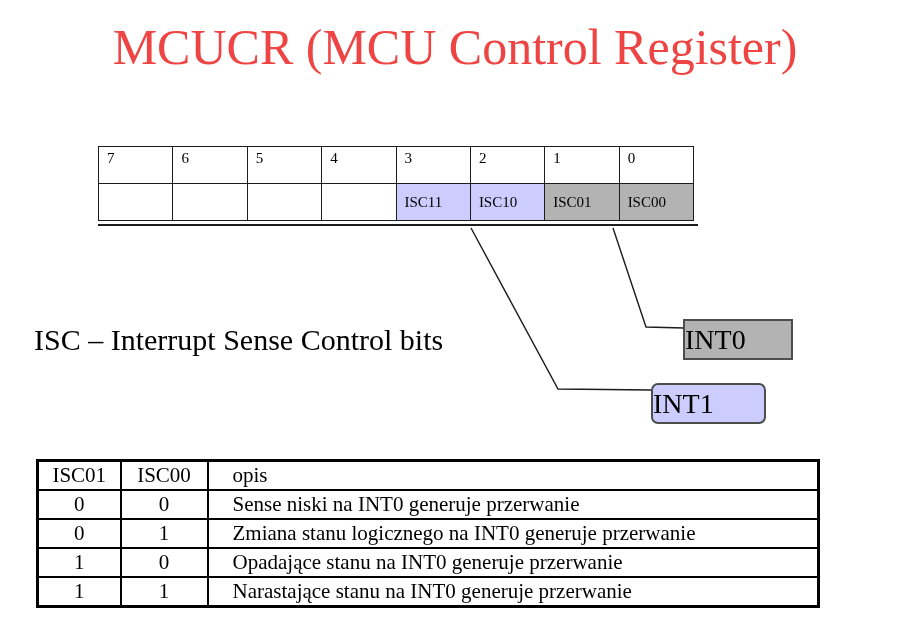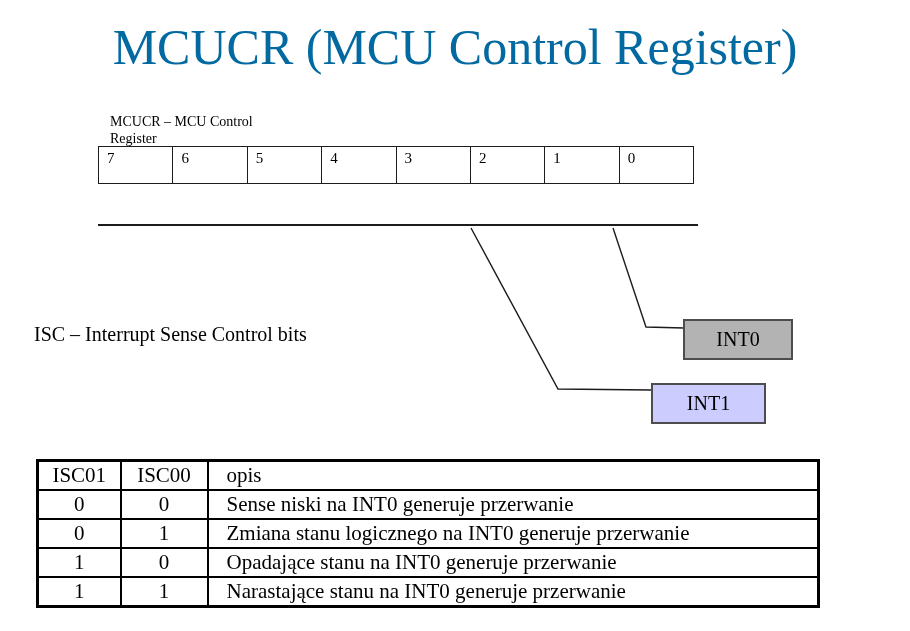--- a/index.html
+++ b/index.html
@@ -15,21 +15,21 @@
     background: #ffffff;
     overflow: hidden;
   }
   .title {
     position: absolute;
     left: 0;
     right: 0;
     top: 18px;
     text-align: center;
     font-size: 50px;
-    color: #0369a1;
+    color: #ef4444;
     white-space: nowrap;
   }
   .reg-label {
     position: absolute;
     left: 110px;
     top: 113px;
     width: 152px;
     font-size: 14px;
     line-height: 17px;
     color: #000000;
@@ -76,46 +76,47 @@
     top: 0;
     width: 910px;
     height: 631px;
     pointer-events: none;
     z-index: 1;
   }
   .isc-note {
     position: absolute;
     left: 34px;
     top: 323px;
-    font-size: 20px;
+    font-size: 30px;
     color: #000000;
     white-space: nowrap;
   }
   .callout {
     position: absolute;
     box-sizing: border-box;
     border: 2px solid #4d4d4d;
-    text-align: center;
-    font-size: 20px;
+    text-align: left;
+    font-size: 28px;
     color: #000000;
     z-index: 2;
   }
   .callout.int0 {
     left: 683px;
     top: 319px;
     width: 110px;
     height: 41px;
     line-height: 37px;
   }
   .callout.int1 {
     left: 651px;
     top: 383px;
     width: 115px;
     height: 41px;
     line-height: 37px;
+    border-radius: 7px;
   }
   table.truth {
     position: absolute;
     left: 36px;
     top: 459px;
     width: 781px;
     border-collapse: collapse;
     table-layout: fixed;
     background: #ffffff;
   }
@@ -129,47 +130,56 @@
     overflow: hidden;
   }
   table.truth {
     border: 3px solid #000000;
   }
   table.truth .col-bit {
     text-align: center;
   }
   table.truth .col-desc {
     text-align: left;
-    padding-left: 18px;
+    padding-left: 24px;
   }
   col.c1 { width: 83px; }
   col.c2 { width: 87px; }
   col.c3 { width: 611px; }
 </style>
 </head>
 <body>
 
 <div class="slide">
 
   <div class="title">MCUCR (MCU Control Register)</div>
 
-  <div class="reg-label">MCUCR – MCU Control Register</div>
 
   <table class="reg">
     <tbody>
         <tr class="bit-numbers">
       <td>7</td>
       <td>6</td>
       <td>5</td>
       <td>4</td>
       <td>3</td>
       <td>2</td>
       <td>1</td>
       <td>0</td>
     </tr>
+    <tr class="bit-names">
+      <td style="background: rgb(255, 255, 255);"></td>
+      <td style="background: rgb(255, 255, 255);"></td>
+      <td style="background: rgb(255, 255, 255);"></td>
+      <td style="background: rgb(255, 255, 255);"></td>
+      <td style="background: rgb(204, 204, 255);">ISC11</td>
+      <td style="background: rgb(204, 204, 255);">ISC10</td>
+      <td style="background: rgb(179, 179, 179);">ISC01</td>
+      <td style="background: rgb(179, 179, 179);">ISC00</td>
+    </tr>
   </tbody>
     </table>
 
   <div class="reg-underline"></div>
 
   <svg class="connectors" viewBox="0 0 910 631" xmlns="http://www.w3.org/2000/svg">
     <polyline points="471,228 558,389 651,390" fill="none" stroke="#1c1c1c" stroke-width="1.4"></polyline>
     <polyline points="613,228 646,327 684,328" fill="none" stroke="#1c1c1c" stroke-width="1.4"></polyline>
   </svg>
 

